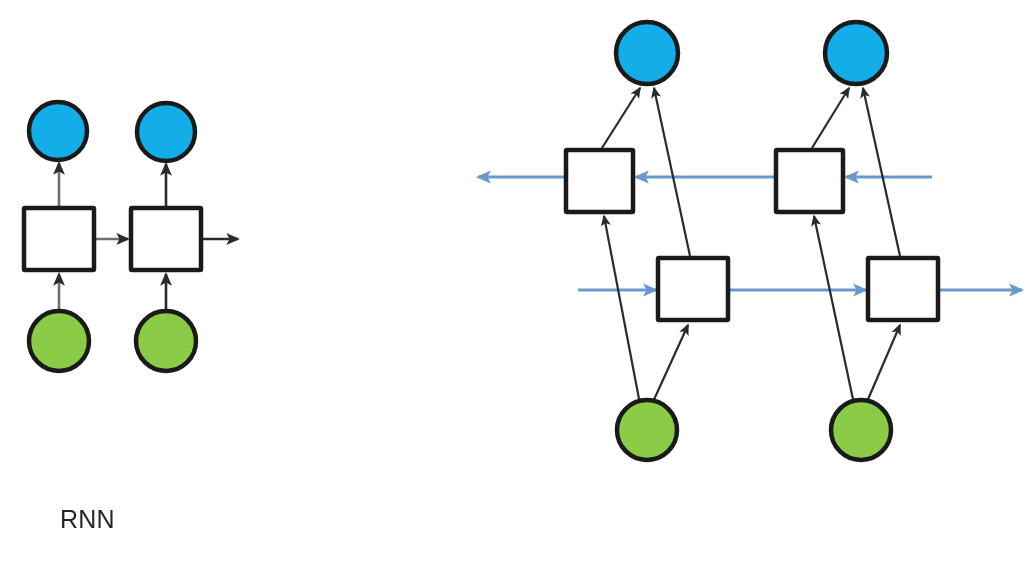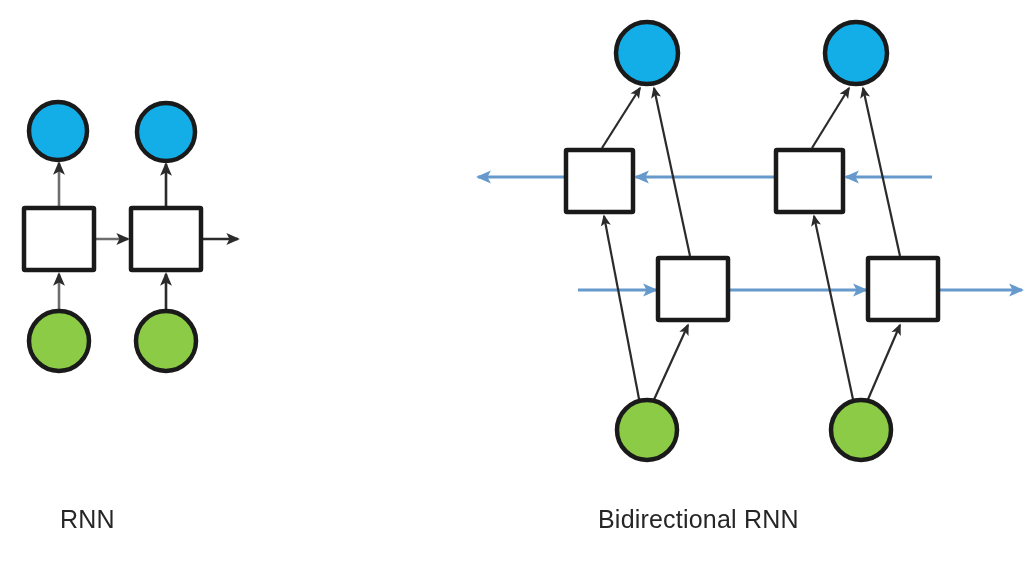--- a/index.html
+++ b/index.html
@@ -93,15 +93,14 @@
       <circle cx="647" cy="53" r="31" fill="#13AEE8" stroke="#1a1a1a" stroke-width="4.5"></circle>
       <circle cx="856" cy="53" r="31" fill="#13AEE8" stroke="#1a1a1a" stroke-width="4.5"></circle>
 
       <circle cx="647" cy="430" r="30" fill="#8CCB46" stroke="#1a1a1a" stroke-width="4.5"></circle>
       <circle cx="861" cy="430" r="30" fill="#8CCB46" stroke="#1a1a1a" stroke-width="4.5"></circle>
     </g>
   </svg>
 
   <div class="caption" id="caption-rnn">RNN</div>
 
-  <div class="caption" id="caption-brnn">Bidirectional RNN</div>
 
 </div>
 
 </body></html>

